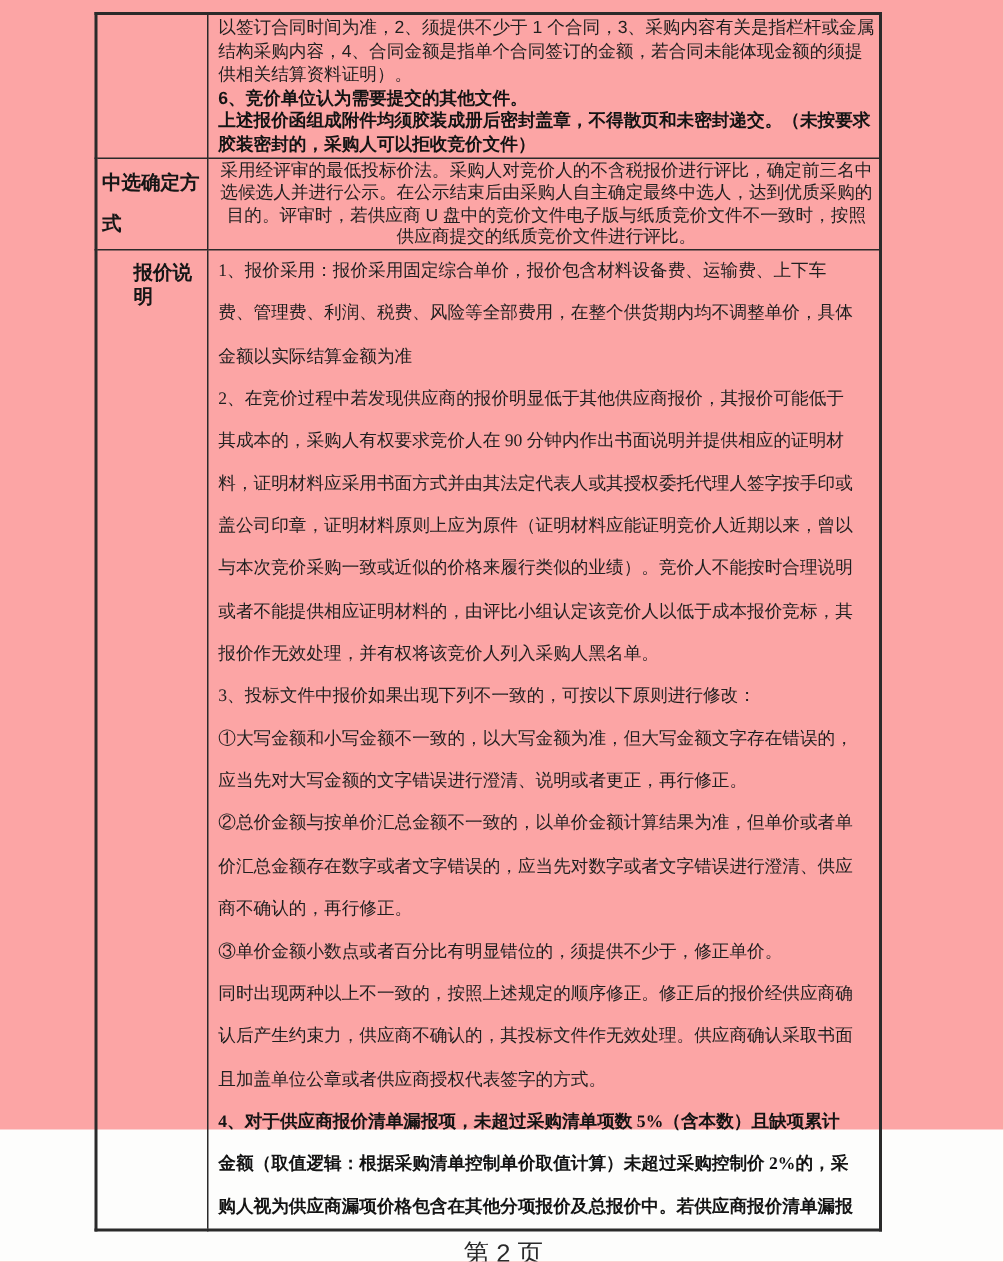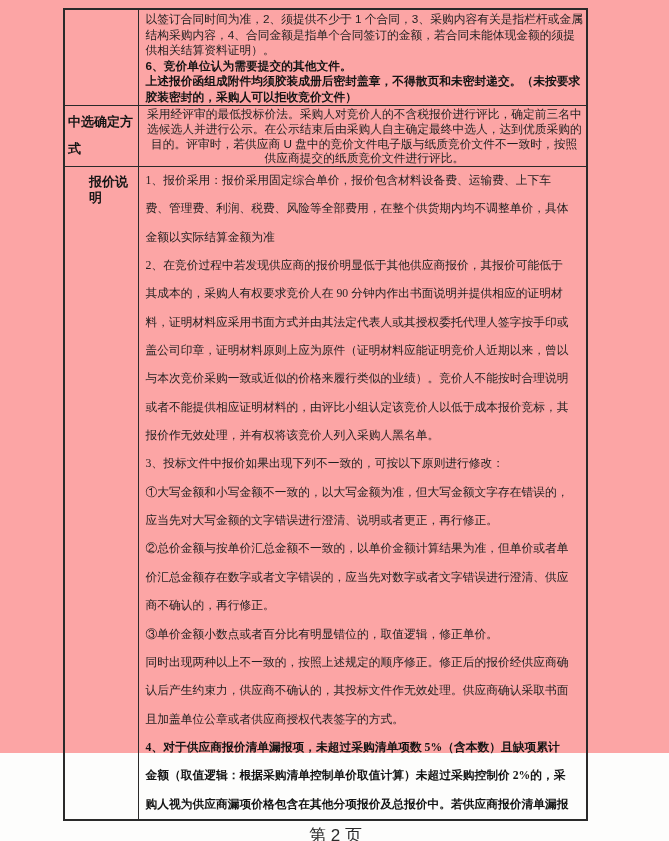--- a/index.html
+++ b/index.html
@@ -91,21 +91,21 @@
       <td class="label-cell">
         <div class="labelbox single">报价说明</div>
       </td>
       <td>
         <div class="cellbox r3box spaced">
           <p>1、报价采用：报价采用固定综合单价，报价包含材料设备费、运输费、上下车费、管理费、利润、税费、风险等全部费用，在整个供货期内均不调整单价，具体金额以实际结算金额为准</p>
           <p>2、在竞价过程中若发现供应商的报价明显低于其他供应商报价，其报价可能低于其成本的，采购人有权要求竞价人在 90 分钟内作出书面说明并提供相应的证明材料，证明材料应采用书面方式并由其法定代表人或其授权委托代理人签字按手印或盖公司印章，证明材料原则上应为原件（证明材料应能证明竞价人近期以来，曾以与本次竞价采购一致或近似的价格来履行类似的业绩）。竞价人不能按时合理说明或者不能提供相应证明材料的，由评比小组认定该竞价人以低于成本报价竞标，其报价作无效处理，并有权将该竞价人列入采购人黑名单。</p>
           <p>3、投标文件中报价如果出现下列不一致的，可按以下原则进行修改：</p>
           <p>①大写金额和小写金额不一致的，以大写金额为准，但大写金额文字存在错误的，应当先对大写金额的文字错误进行澄清、说明或者更正，再行修正。</p>
           <p>②总价金额与按单价汇总金额不一致的，以单价金额计算结果为准，但单价或者单价汇总金额存在数字或者文字错误的，应当先对数字或者文字错误进行澄清、供应商不确认的，再行修正。</p>
-          <p>③单价金额小数点或者百分比有明显错位的，取值逻辑，修正单价。</p>
+          <p>③单价金额小数点或者百分比有明显错位的，须提供不少于，修正单价。</p>
           <p>同时出现两种以上不一致的，按照上述规定的顺序修正。修正后的报价经供应商确认后产生约束力，供应商不确认的，其投标文件作无效处理。供应商确认采取书面且加盖单位公章或者供应商授权代表签字的方式。</p>
           <p class="bold">4、对于供应商报价清单漏报项，未超过采购清单项数 5%（含本数）且缺项累计金额（取值逻辑：根据采购清单控制单价取值计算）未超过采购控制价 2%的，采购人视为供应商漏项价格包含在其他分项报价及总报价中。若供应商报价清单漏报项数超过</p>
         </div>
       </td>
     </tr>
   </tbody>
     </table>
 
   <div class="footer">第 2 页</div>
 

